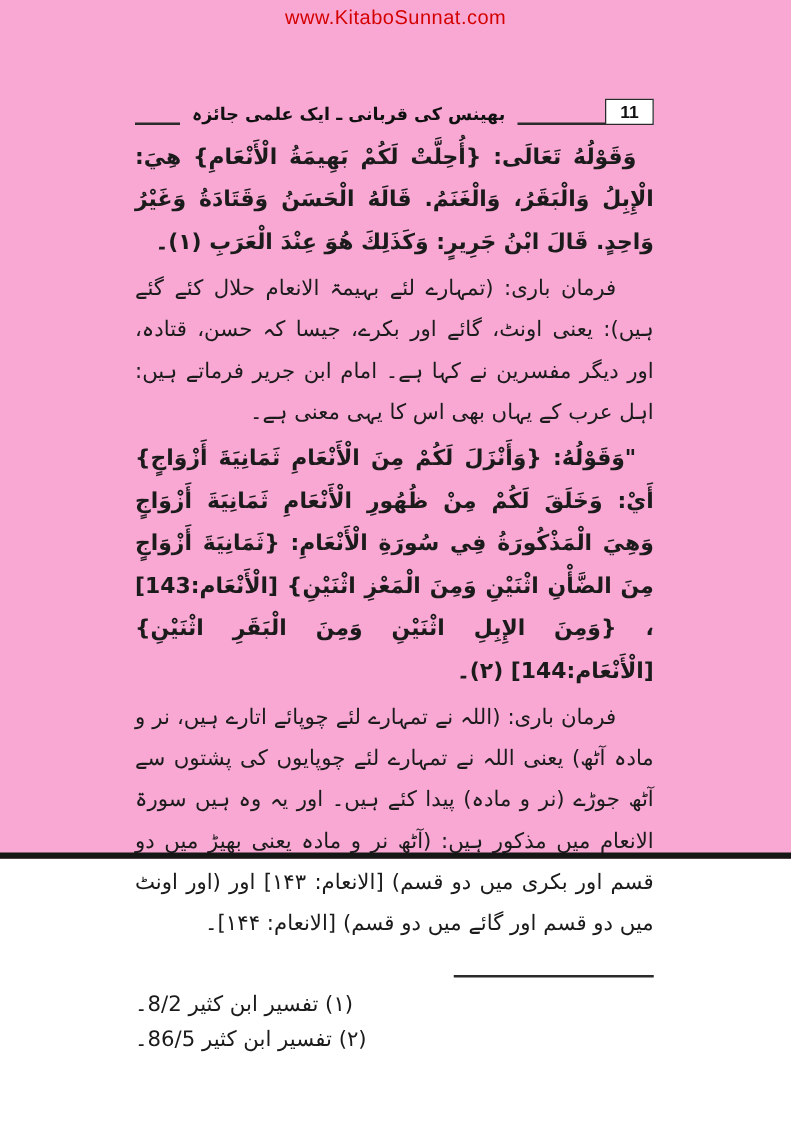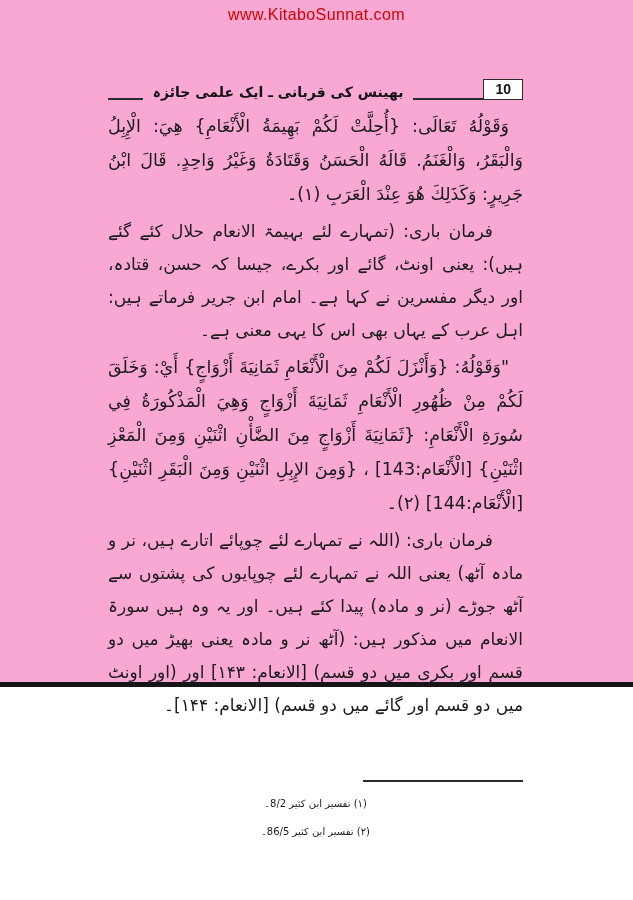--- a/index.html
+++ b/index.html
@@ -47,36 +47,36 @@
     direction: rtl;
   }
   .para {
     font-size: 17px; line-height: 33px;
     color: #1b1b1b;
     text-align: justify; text-align-last: right;
     margin-bottom: 2px;
   }
   .para.urdu { text-indent: 30px; }
   .para.arabic {
-    font-weight: normal; font-size: 17.5px; line-height: 34px;
+    font-weight: bold; font-size: 17.5px; line-height: 34px;
     text-indent: 14px; margin: 3px 0 4px;
   }
 
   
   .footnotes {
     position: absolute; top: 780px; right: 110px; left: 108px;
     direction: rtl;
   }
   .footnote-rule {
     width: 160px; height: 1.5px; background: #2b2b2b;
     margin-bottom: 8px;
   }
   .footnote {
-    font-size: 10px; line-height: 28px; color: #1b1b1b;
-    text-align: center;
+    font-size: 17px; line-height: 28px; color: #1b1b1b;
+    text-align: left;
   }
 
   
   .footer {
     position: absolute; top: 862px; left: 0; right: 0;
     text-align: center; direction: rtl;
     font-size: 15px; font-weight: bold;
     color: #0202c8;
   }
 
@@ -90,21 +90,21 @@
 <body>
 
 <div class="page">
 
   <div class="site-url">www.KitaboSunnat.com</div>
 
   <div class="header">
     <span class="hline"></span>
     <span class="header-title" dir="rtl">بھینس کی قربانی ـ ایک علمی جائزہ</span>
     <span class="hline short"></span>
-    <span class="page-number-box">10</span>
+    <span class="page-number-box">11</span>
   </div>
 
   <div class="body-text">
       <p class="para arabic" dir="rtl">وَقَوْلُهُ تَعَالَى: {أُحِلَّتْ لَكُمْ بَهِيمَةُ الْأَنْعَامِ} هِيَ: الْإِبِلُ وَالْبَقَرُ، وَالْغَنَمُ. قَالَهُ الْحَسَنُ وَقَتَادَةُ وَغَيْرُ وَاحِدٍ. قَالَ ابْنُ جَرِيرٍ: وَكَذَلِكَ هُوَ عِنْدَ الْعَرَبِ (۱)۔</p>
       <p class="para urdu" dir="rtl">فرمان باری: (تمہارے لئے بہیمۃ الانعام حلال کئے گئے ہیں): یعنی اونٹ، گائے اور بکرے، جیسا کہ حسن، قتادہ، اور دیگر مفسرین نے کہا ہے۔ امام ابن جریر فرماتے ہیں: اہل عرب کے یہاں بھی اس کا یہی معنی ہے۔</p>
       <p class="para arabic" dir="rtl">"وَقَوْلُهُ: {وَأَنْزَلَ لَكُمْ مِنَ الْأَنْعَامِ ثَمَانِيَةَ أَزْوَاجٍ} أَيْ: وَخَلَقَ لَكُمْ مِنْ ظُهُورِ الْأَنْعَامِ ثَمَانِيَةَ أَزْوَاجٍ وَهِيَ الْمَذْكُورَةُ فِي سُورَةِ الْأَنْعَامِ: {ثَمَانِيَةَ أَزْوَاجٍ مِنَ الضَّأْنِ اثْنَيْنِ وَمِنَ الْمَعْزِ اثْنَيْنِ} [الْأَنْعَام:143] ، {وَمِنَ الإِبِلِ اثْنَيْنِ وَمِنَ الْبَقَرِ اثْنَيْنِ} [الْأَنْعَام:144] (۲)۔</p>
       <p class="para urdu" dir="rtl">فرمان باری: (اللہ نے تمہارے لئے چوپائے اتارے ہیں، نر و مادہ آٹھ) یعنی اللہ نے تمہارے لئے چوپایوں کی پشتوں سے آٹھ جوڑے (نر و مادہ) پیدا کئے ہیں۔ اور یہ وہ ہیں سورۃ الانعام میں مذکور ہیں: (آٹھ نر و مادہ یعنی بھیڑ میں دو قسم اور بکری میں دو قسم) [الانعام: ۱۴۳] اور (اور اونٹ میں دو قسم اور گائے میں دو قسم) [الانعام: ۱۴۴]۔</p>
     </div>
 
   <div class="footnotes">

